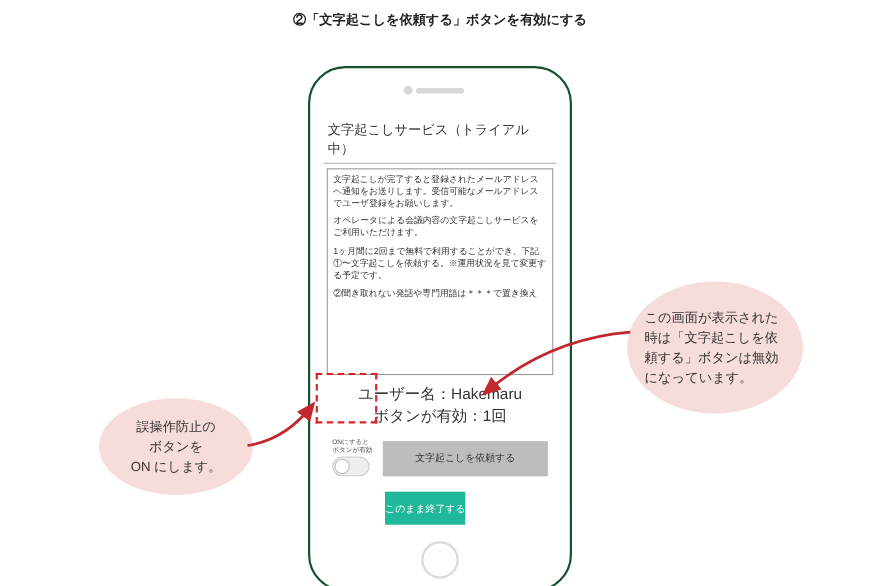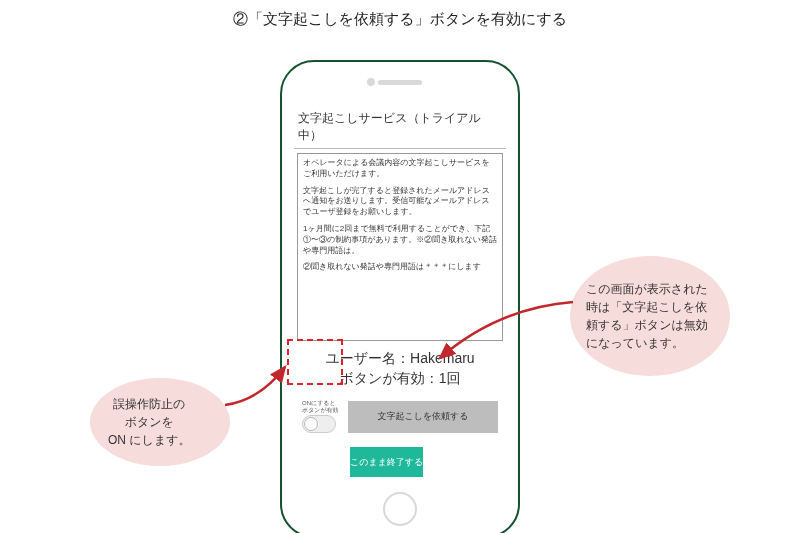--- a/index.html
+++ b/index.html
@@ -6,22 +6,22 @@
   body {
     width: 800px;
     height: 533px;
     background: #fff;
     font-family: "Hiragino Kaku Gothic ProN", "Meiryo", sans-serif;
     position: relative;
     overflow: hidden;
   }
   .page-title {
     text-align: center;
-    font-size: 15px;
-    font-weight: normal;
+    font-size: 12px;
+    font-weight: bold;
     color: #222;
     padding-top: 10px;
   }
   
   .phone {
     position: absolute;
     left: 280px;
     top: 60px;
     width: 240px;
     height: 478px;
@@ -142,30 +142,30 @@
   }
   
   .callout {
     position: absolute;
     width: 150px;
     height: 105px;
     border-radius: 50%;
     background: #f7dcdc;
     display: flex;
     align-items: center;
-    justify-content: flex-start;
+    justify-content: center;
     text-align: center;
     font-size: 12px;
     line-height: 1.5;
     color: #333;
     padding: 10px 18px;
   }
   .callout.left {
     left: 90px;
-    top: 378px;
+    top: 362px;
     width: 140px;
     height: 88px;
   }
   .callout.right {
     left: 570px;
     top: 256px;
     width: 160px;
     height: 120px;
     font-size: 12px;
     text-align: left;
@@ -185,24 +185,24 @@
 
 <div class="phone">
   <div class="speaker"></div>
   <div class="camera"></div>
   <div class="home"></div>
 
   <div class="screen">
     <div class="screen-title">文字起こしサービス（トライアル中）</div>
 
     <div class="info-box">
+      <p>文字起こしが完了すると登録されたメールアドレスへ通知をお送りします。受信可能なメールアドレスでユーザ登録をお願いします。</p>
       <p>オペレータによる会議内容の文字起こしサービスをご利用いただけます。</p>
-      <p>文字起こしが完了すると登録されたメールアドレスへ通知をお送りします。受信可能なメールアドレスでユーザ登録をお願いします。</p>
-      <p>1ヶ月間に2回まで無料で利用することができ、下記①〜③の制約事項があります。※②聞き取れない発話や専門用語は。</p>
-      <p>②聞き取れない発話や専門用語は＊＊＊にします</p>
+      <p>1ヶ月間に2回まで無料で利用することができ、下記①〜文字起こしを依頼する。※運用状況を見て変更する予定です。</p>
+      <p>②聞き取れない発話や専門用語は＊＊＊で置き換え</p>
     </div>
 
     <div class="user-block">
       <div>ユーザー名：Hakemaru</div>
       <div>ボタンが有効：1回</div>
     </div>
 
     <div class="controls-row">
       <div class="toggle-wrap">
         <div class="toggle-label">ONにすると

